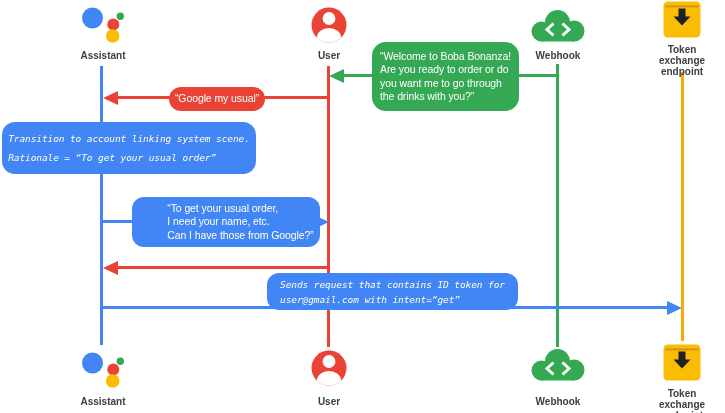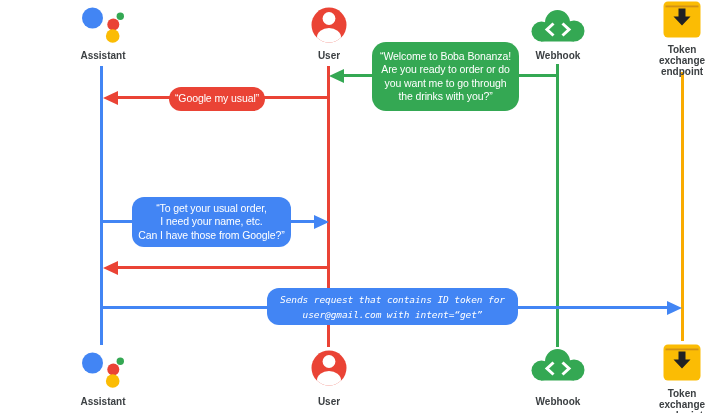--- a/index.html
+++ b/index.html
@@ -22,29 +22,29 @@
   .head{position:absolute;width:0;height:0;z-index:2;border-top:7px solid transparent;border-bottom:7px solid transparent;}
   .head-left{border-right-width:15px;border-right-style:solid;}
   .head-right{border-left-width:15px;border-left-style:solid;}
   .h-welcome{left:329px;top:69px;border-right-color:#34A853;}
   .h-order{left:103px;top:91px;border-right-color:#EA4335;}
   .h-ask{left:314px;top:215px;border-left-color:#4285F4;}
   .h-yes{left:103px;top:261px;border-right-color:#EA4335;}
   .h-send{left:667px;top:301px;border-left-color:#4285F4;}
   
   .bubble{position:absolute;color:#fff;display:flex;align-items:center;justify-content:center;
-          text-align:center;white-space:pre-line;z-index:3;letter-spacing:-0.1px;}
+          white-space:pre-line;z-index:3;letter-spacing:-0.1px;}
   .speech{font-size:10.5px;line-height:13.5px;}
   .code{font-family:"DejaVu Sans Mono","Liberation Mono",monospace;font-style:italic;font-size:9.5px;}
   .b-welcome{left:372px;top:42px;width:147px;height:69px;background:#34A853;border-radius:14px;}
   .b-order{left:169px;top:87px;width:96px;height:24px;background:#EA4335;border-radius:12px;}
   .b-transition{left:2px;top:122px;width:254px;height:52px;background:#4285F4;border-radius:13px;line-height:19px;}
-  .b-ask{left:132px;top:197px;width:159px;height:50px;background:#4285F4;border-radius:12px;}
+  .b-ask{left:132px;top:197px;width:159px;height:50px;background:#4285F4;border-radius:12px;padding-left:29px;}
   .b-yes{left:169px;top:256px;width:96px;height:25px;background:#EA4335;border-radius:12px;}
-  .b-send{left:267px;top:288px;width:251px;height:37px;background:#4285F4;border-radius:12px;line-height:15px;}
+  .b-send{left:267px;top:273px;width:251px;height:37px;background:#4285F4;border-radius:12px;line-height:15px;}
   
   .icon{position:absolute;z-index:4;}
   .actor-label{position:absolute;z-index:4;color:#3C4043;font-size:10px;font-weight:700;
                transform:translateX(-50%);text-align:center;white-space:pre-line;line-height:11px;}
 </style>
 </head>
 <body>
 
 <div id="stage">
 
@@ -66,20 +66,22 @@
   <div class="head head-left h-yes"></div>
 
   <div class="mline l-send"></div>
   <div class="head head-right h-send"></div>
 
   <div class="bubble speech b-welcome">“Welcome to Boba Bonanza!
 Are you ready to order or do
 you want me to go through
 the drinks with you?”</div>
   <div class="bubble speech b-order">“Google my usual”</div>
+  <div class="bubble code b-transition">Transition to account linking system scene.
+Rationale = “To get your usual order”</div>
   <div class="bubble speech b-ask">“To get your usual order,
 I need your name, etc.
 Can I have those from Google?”</div>
   <div class="bubble code b-send">Sends request that contains ID token for
 user@gmail.com with intent=“get”</div>
 
   <svg class="icon" style="left:78px;top:2px" width="50" height="46" viewBox="0 0 50 46">
     <circle cx="14.5" cy="16" r="10.5" fill="#4285F4"></circle>
     <circle cx="42.3" cy="14.3" r="3.7" fill="#34A853"></circle>
     <circle cx="35.3" cy="22.5" r="6" fill="#EA4335"></circle>

